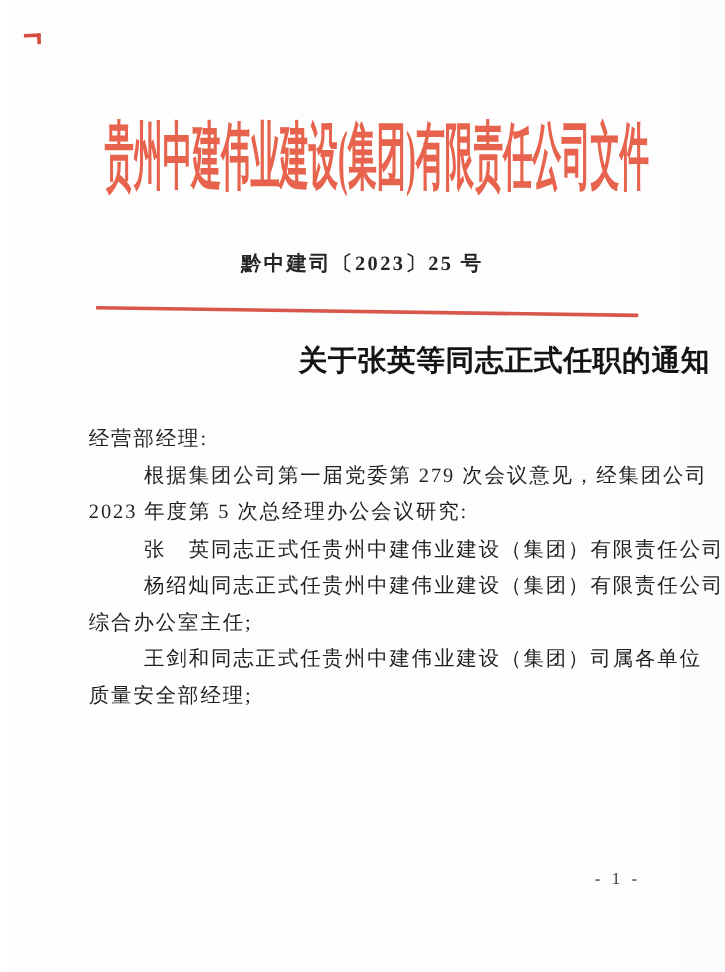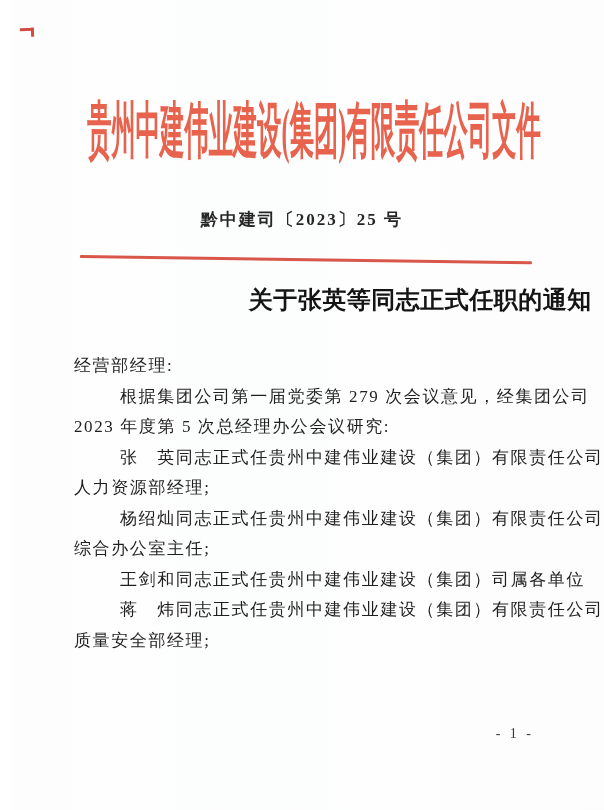--- a/index.html
+++ b/index.html
@@ -118,23 +118,21 @@
 
   <div class="red-divider"></div>
 
   <h1 class="doc-title">关于张英等同志正式任职的通知</h1>
 
   <div class="doc-body">
     <div class="body-line">经营部经理:</div>
     <div class="body-line indent">根据集团公司第一届党委第 279 次会议意见，经集团公司</div>
     <div class="body-line">2023 年度第 5 次总经理办公会议研究:</div>
     <div class="body-line indent">张　英同志正式任贵州中建伟业建设（集团）有限责任公司</div>
-    <div class="body-line">人力资源部经理;</div>
     <div class="body-line indent">杨绍灿同志正式任贵州中建伟业建设（集团）有限责任公司</div>
     <div class="body-line">综合办公室主任;</div>
     <div class="body-line indent">王剑和同志正式任贵州中建伟业建设（集团）司属各单位</div>
-    <div class="body-line indent">蒋　炜同志正式任贵州中建伟业建设（集团）有限责任公司</div>
     <div class="body-line">质量安全部经理;</div>
   </div>
 
   <div class="page-number">- 1 -</div>
 
 </div>
 
 </body></html>

